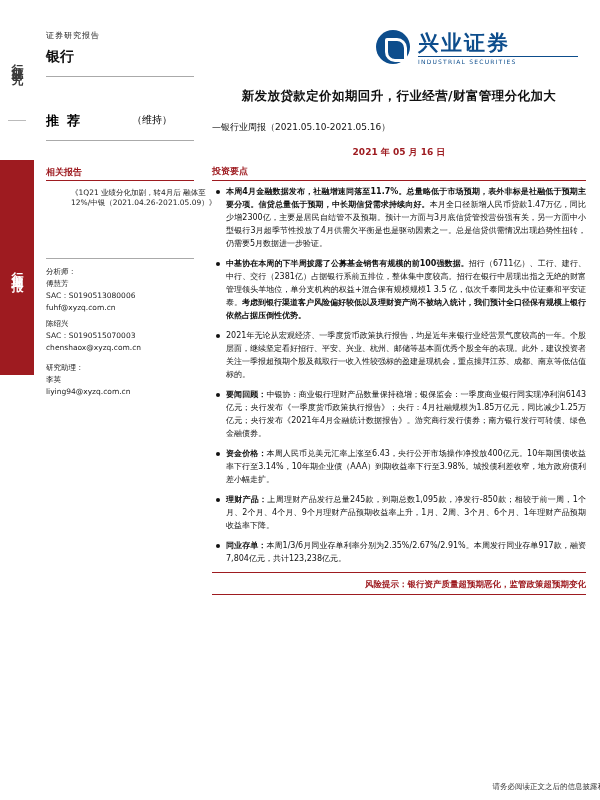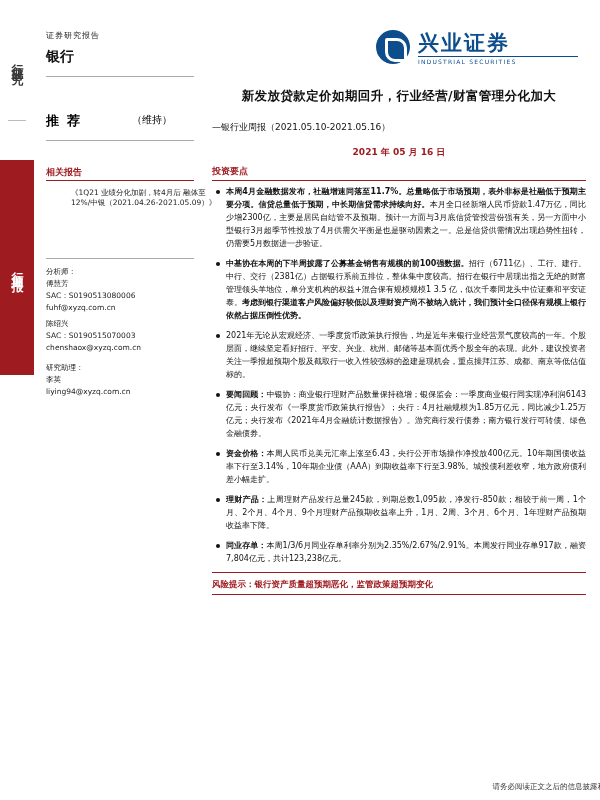--- a/index.html
+++ b/index.html
@@ -95,21 +95,21 @@
     position:relative;margin-bottom:7px;font-size:8px;line-height:13px;
     text-align:justify;color:#111;
   }
   ul.bullets li:before{
     content:"";position:absolute;left:-10px;top:5px;width:4px;height:4px;
     border-radius:50%;background:#111;
   }
   .bold{font-weight:bold;}
 
   .risk{
-    margin-top:6px;font-size:8.5px;font-weight:bold;color:#9e1b20;
+    margin-top:6px;font-size:8.5px;font-weight:bold;color:#9e1b20;text-align:right;
   }
   .risk-rule-top{margin-top:3px;width:374px;height:1px;background:#9e1b20;}
   .risk-rule-bot{margin-top:3px;width:374px;height:1px;background:#9e1b20;}
 
   .footer{
     position:absolute;left:0;top:782px;width:588px;text-align:right;
     font-size:7.5px;color:#333;margin-left:47px;
   }
 </style>
 </head>

